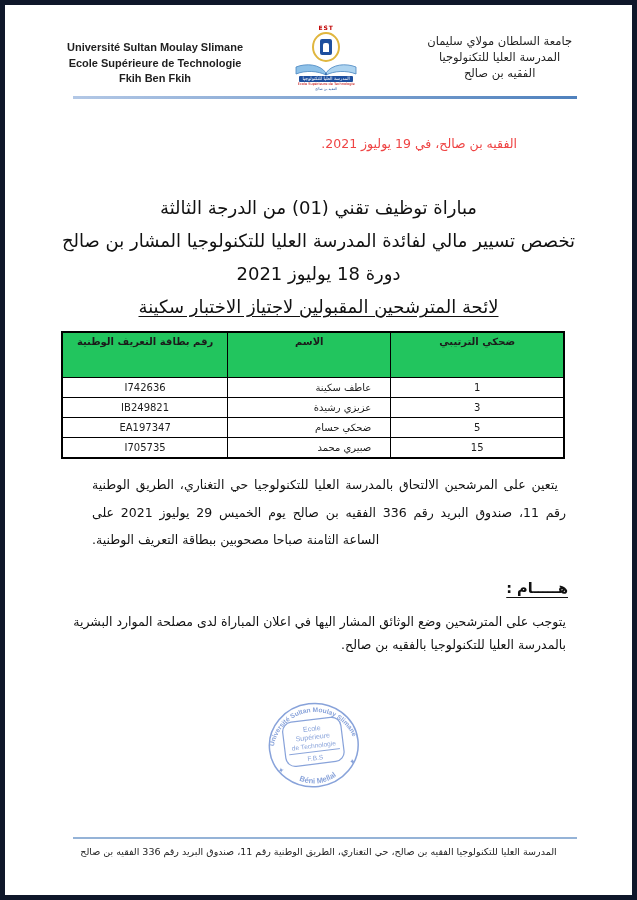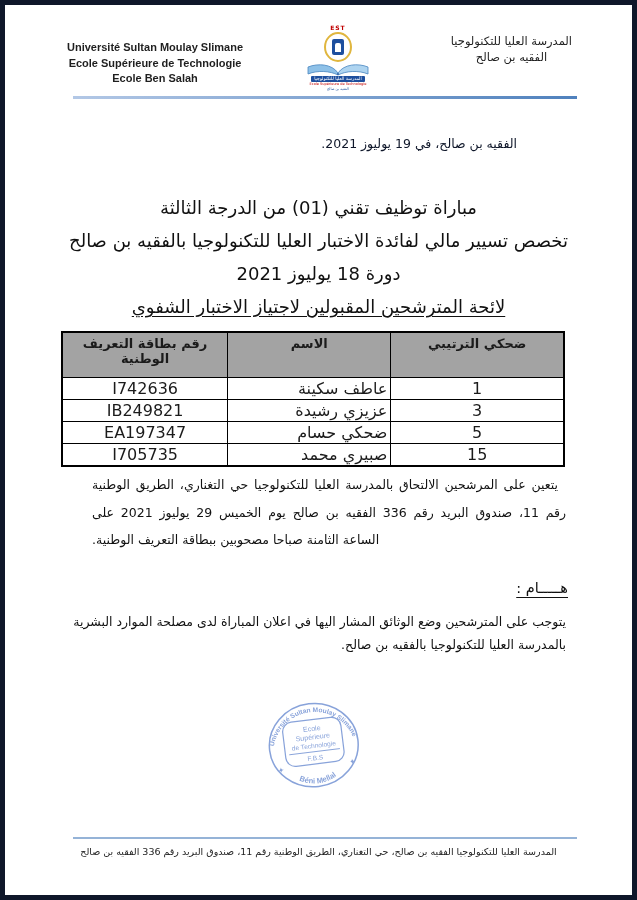--- a/index.html
+++ b/index.html
@@ -21,91 +21,92 @@
   .logo-est{color:#c00000;font-size:6px;font-weight:700;letter-spacing:1px;line-height:6px;}
   .logo-wreath{width:24px;height:26px;border:2px solid #e0b63e;border-radius:50%;margin-top:1px;display:flex;align-items:center;justify-content:center;}
   .logo-emblem{width:12px;height:16px;background:#1e4f9e;border-radius:2px;display:flex;align-items:center;justify-content:center;}
   .logo-emblem-core{width:6px;height:9px;background:#ffffff;border-radius:2px 2px 0 0;}
   .logo-book{margin-top:-2px;}
   .logo-band{margin-top:0;background:#1e4f9e;color:#ffffff;font-size:4.5px;line-height:6px;padding:0 3px;white-space:nowrap;direction:rtl;border-radius:1px;}
   .logo-line-red{color:#c00000;font-size:3.5px;line-height:4.5px;white-space:nowrap;}
   .logo-line-blue{color:#1e4f9e;font-size:3.5px;line-height:4.5px;white-space:nowrap;direction:rtl;}
   .top-rule{position:absolute;top:91px;left:68px;width:504px;height:3px;background:linear-gradient(to right,#b3c8e6,#4f81bd);}
   
-  .date-line{position:absolute;top:131px;right:115px;direction:rtl;font-size:12.5px;color:#0f172a;margin-left:44px;}
+  .date-line{position:absolute;top:131px;right:115px;direction:rtl;font-size:12.5px;color:#ef4444;margin-left:44px;}
   
   .titles{position:absolute;top:193px;left:30px;right:30px;text-align:center;direction:rtl;font-size:18px;color:#111;}
   .title-line{line-height:20px;margin-bottom:13px;}
   .title-underlined{text-decoration:underline;text-underline-offset:3px;}
   
   .cand-table{position:absolute;top:326px;right:67px;width:504px;border-collapse:collapse;direction:rtl;table-layout:fixed;}
   .cand-table,.cand-table th,.cand-table td{border:1px solid #000;}
   .cand-table{border-width:2px;}
-  .cand-table th{background:#a3a3a3;font-size:13px;font-weight:700;vertical-align:top;text-align:center;padding:3px 4px 0 4px;height:41px;}
-  .cand-table td{font-size:16px;padding:1px 3px;height:17px;vertical-align:middle;}
+  .cand-table th{background:#22c55e;font-size:10px;font-weight:700;vertical-align:top;text-align:center;padding:3px 4px 0 4px;height:41px;}
+  .cand-table td{font-size:10px;padding:1px 19px;height:17px;vertical-align:middle;}
   .col-rank{width:34.5%;}
   .col-name{width:32.5%;}
   .col-id{width:33%;}
   .cell-rank{text-align:center;font-size:12px;}
   .cell-name{text-align:right;margin-top:34px;}
   .cell-id{text-align:center;font-size:11.5px;}
   
   .para1{position:absolute;top:466px;left:66px;right:66px;direction:rtl;text-align:justify;text-align-last:left;font-size:12.5px;line-height:27.5px;color:#111;text-indent:8px;margin-left:21px;}
-  .important-heading{position:absolute;top:575px;right:64px;direction:rtl;font-size:14.5px;font-weight:400;text-decoration:underline;text-underline-offset:4px;color:#111;}
+  .important-heading{position:absolute;top:575px;right:64px;direction:rtl;font-size:14.5px;font-weight:700;text-decoration:underline;text-underline-offset:4px;color:#111;}
   .para2{position:absolute;top:606px;left:52px;right:66px;direction:rtl;font-size:12.5px;line-height:22.5px;color:#111;}
   
   .stamp{position:absolute;left:252px;top:690px;width:114px;height:104px;transform:rotate(-7deg);opacity:0.82;}
   
   .footer-rule{position:absolute;top:832px;left:68px;width:504px;height:2px;background:#95b3d7;}
   .footer-text{position:absolute;top:841px;left:8px;right:8px;text-align:center;direction:rtl;font-size:9.5px;color:#222;}
 </style>
 </head>
 <body>
 
 <div class="page">
 
   <div class="header">
     <div class="header-left">
       <div>Université Sultan Moulay Slimane</div>
       <div>Ecole Supérieure de Technologie</div>
-      <div>Ecole Ben Salah</div>
+      <div>Fkih Ben Fkih</div>
     </div>
 
     <div class="logo">
       <div class="logo-est">EST</div>
       <div class="logo-wreath">
         <div class="logo-emblem">
           <div class="logo-emblem-core"></div>
         </div>
       </div>
       <svg class="logo-book" width="64" height="16" viewBox="0 0 64 16">
         <path d="M32 13 C26 4 12 3 2 7 L2 14 C12 10 24 11 32 15 Z" fill="#8ec1e8" stroke="#4a86c0" stroke-width="0.8"></path>
         <path d="M32 13 C38 4 52 3 62 7 L62 14 C52 10 40 11 32 15 Z" fill="#aed4f0" stroke="#4a86c0" stroke-width="0.8"></path>
         <path d="M32 13 L32 15" stroke="#1e4f9e" stroke-width="1"></path>
       </svg>
       <div class="logo-band">المدرسة العليا للتكنولوجيا</div>
       <div class="logo-line-red">Ecole Supérieure de Technologie</div>
       <div class="logo-line-blue">الفقيه بن صالح</div>
     </div>
 
     <div class="header-right">
+      <div>جامعة السلطان مولاي سليمان</div>
       <div>المدرسة العليا للتكنولوجيا</div>
       <div>الفقيه بن صالح</div>
     </div>
   </div>
 
   <div class="top-rule"></div>
 
   <div class="date-line">الفقيه بن صالح، في 19 يوليوز 2021.</div>
 
   <div class="titles">
     <div class="title-line">مباراة توظيف تقني (01) من الدرجة الثالثة</div>
-    <div class="title-line">تخصص تسيير مالي لفائدة الاختبار العليا للتكنولوجيا بالفقيه بن صالح</div>
+    <div class="title-line">تخصص تسيير مالي لفائدة المدرسة العليا للتكنولوجيا المشار بن صالح</div>
     <div class="title-line">دورة 18 يوليوز 2021</div>
-    <div class="title-line title-underlined">لائحة المترشحين المقبولين لاجتياز الاختبار الشفوي</div>
+    <div class="title-line title-underlined">لائحة المترشحين المقبولين لاجتياز الاختبار سكينة</div>
   </div>
 
   <table class="cand-table">
     <colgroup>
         <col class="col-rank">
         <col class="col-name">
         <col class="col-id">
       </colgroup>
     <thead>
       <tr>

